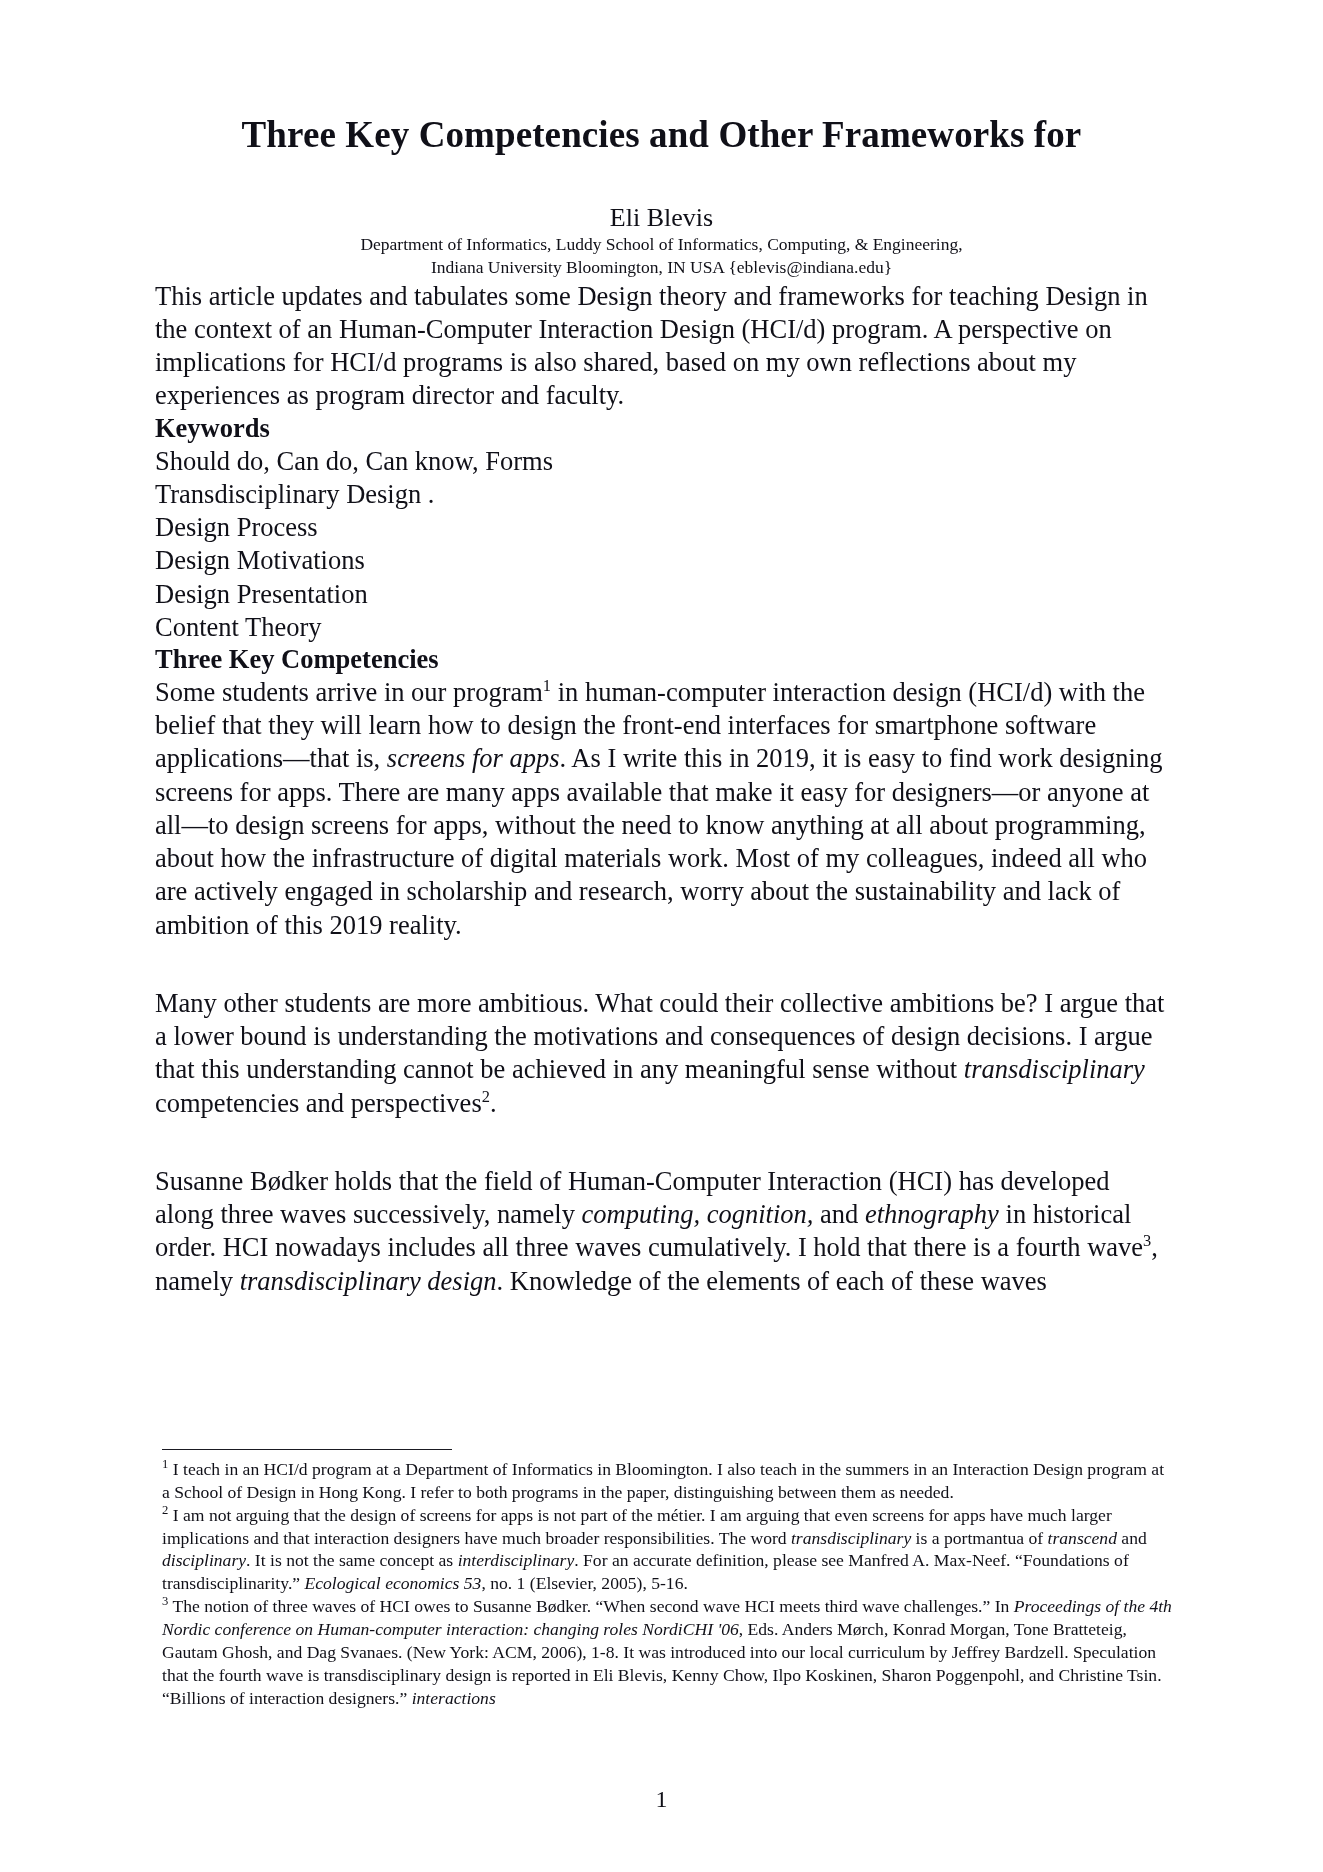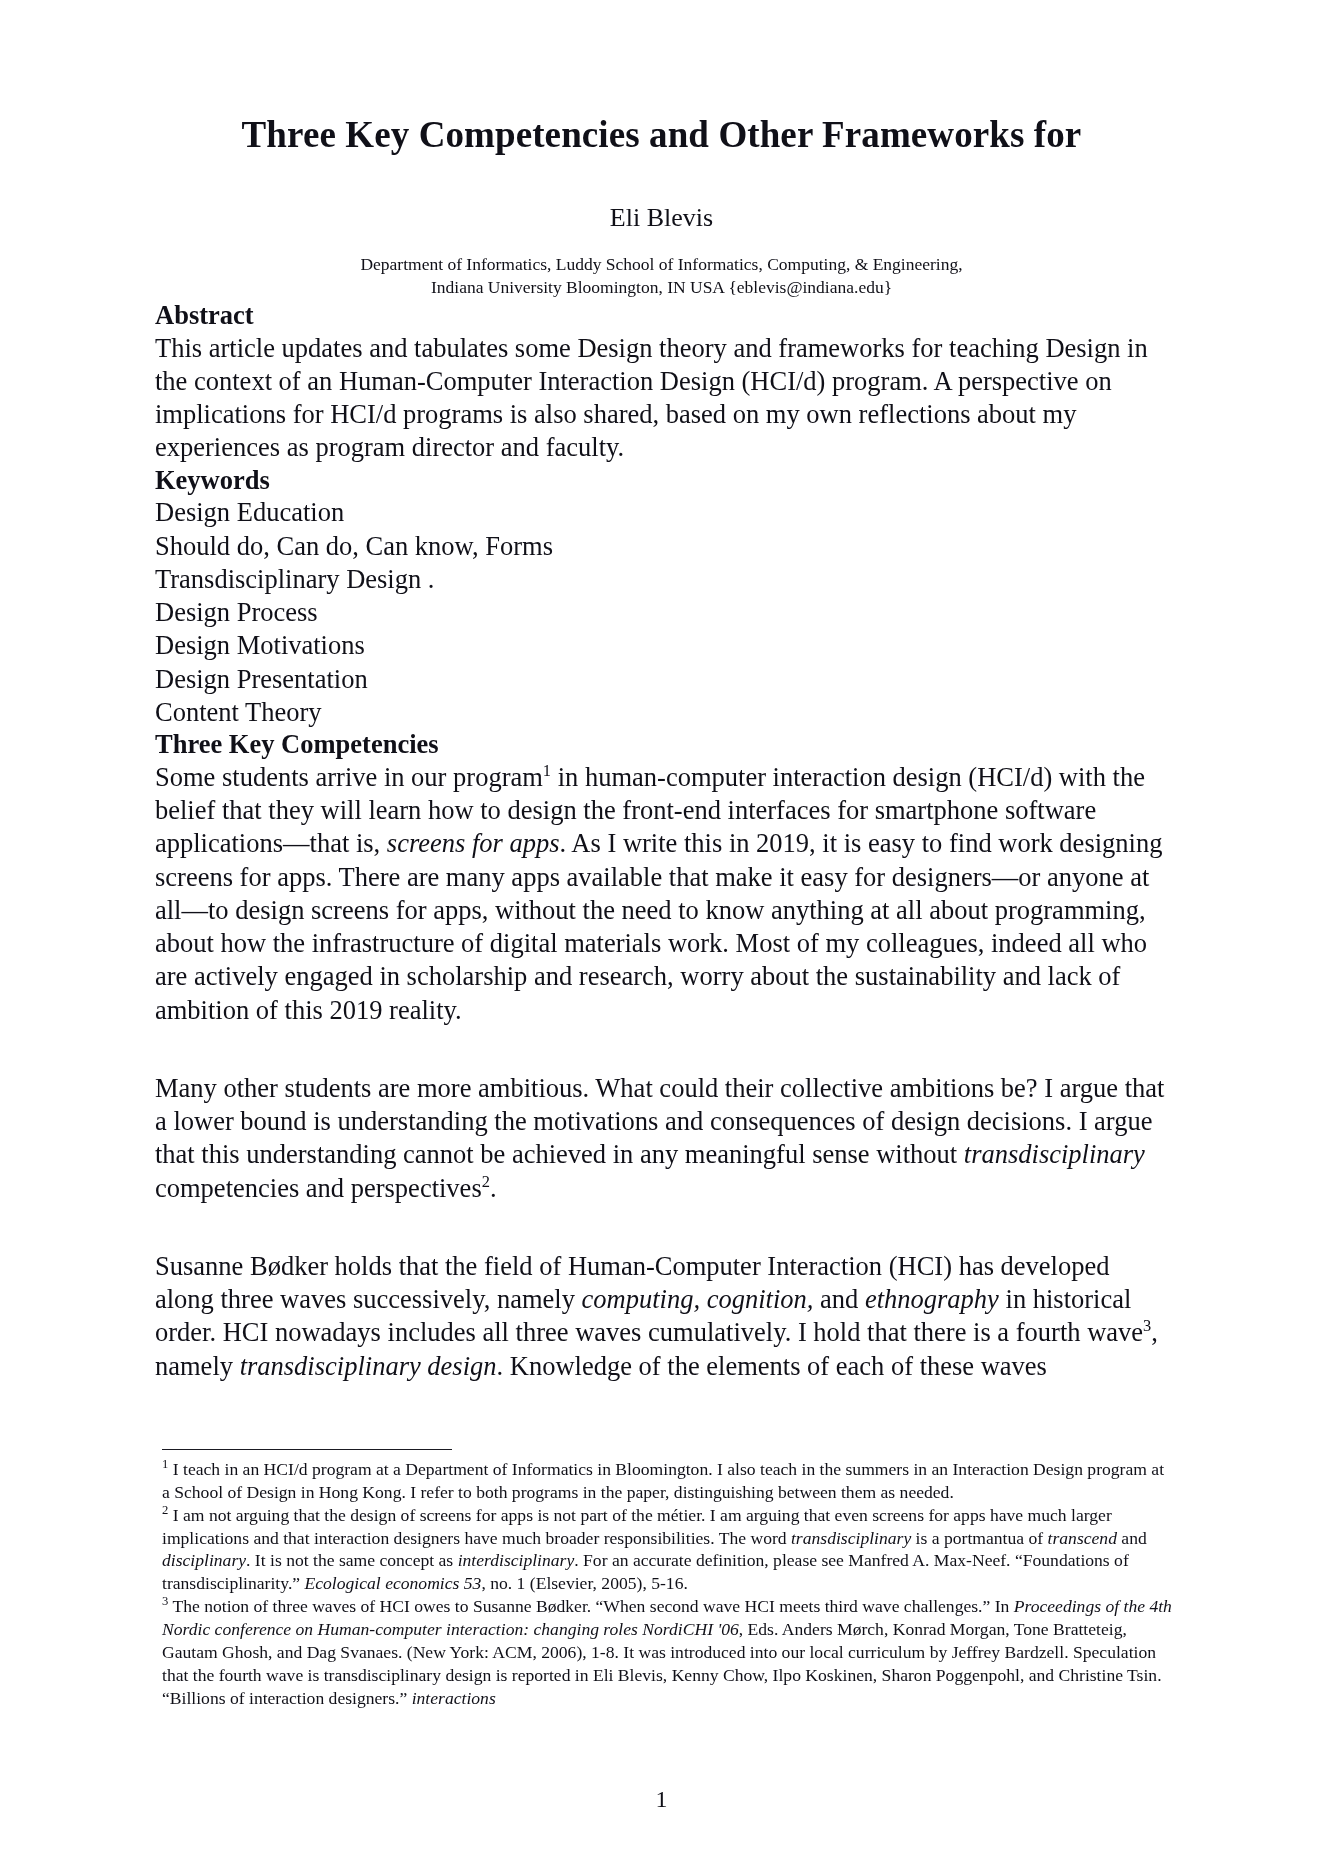--- a/index.html
+++ b/index.html
@@ -43,21 +43,21 @@
   .author {
     text-align: center;
     font-size: 26px;
     margin-top: 43px;
     line-height: 1.2;
   }
   .affil {
     text-align: center;
     font-size: 17.5px;
     line-height: 1.33;
-    margin-top: 20px;
+    margin-top: 0;
   }
   .affil .line { display: block; }
 
   
   h2.section-head {
     font-size: 26.5px;
     font-weight: bold;
     margin: 0;
     line-height: 1.2;
   }
@@ -134,26 +134,24 @@
       <span class="line">Three Key Competencies and Other Frameworks for</span>
     </h1>
 
     <div class="author">Eli Blevis</div>
 
     <div class="affil">
       <span class="line">Department of Informatics, Luddy School of Informatics, Computing, &amp; Engineering,</span>
       <span class="line">Indiana University Bloomington, IN USA {eblevis@indiana.edu}</span>
     </div>
 
-    <h2 class="section-head abstract-head">Abstract</h2>
     <p class="body-par abstract-body">This article updates and tabulates some Design theory and frameworks for teaching Design in the context of an Human-Computer Interaction Design (HCI/d) program. A perspective on implications for HCI/d programs is also shared, based on my own reflections about my experiences as  program director and faculty.</p>
 
     <h2 class="section-head keywords-head">Keywords</h2>
     <div class="kw-list">
-      <span class="kw">Design Education</span>
       <span class="kw">Should do, Can do, Can know, Forms</span>
       <span class="kw">Transdisciplinary Design .</span>
       <span class="kw">Design Process</span>
       <span class="kw">Design Motivations</span>
       <span class="kw">Design Presentation</span>
       <span class="kw">Content Theory</span>
     </div>
 
     <h2 class="section-head competencies-head">Three Key Competencies</h2>
 

